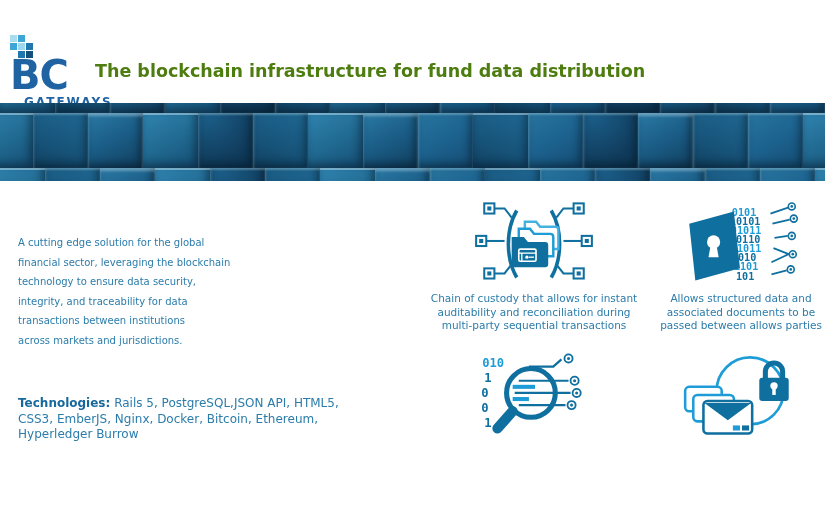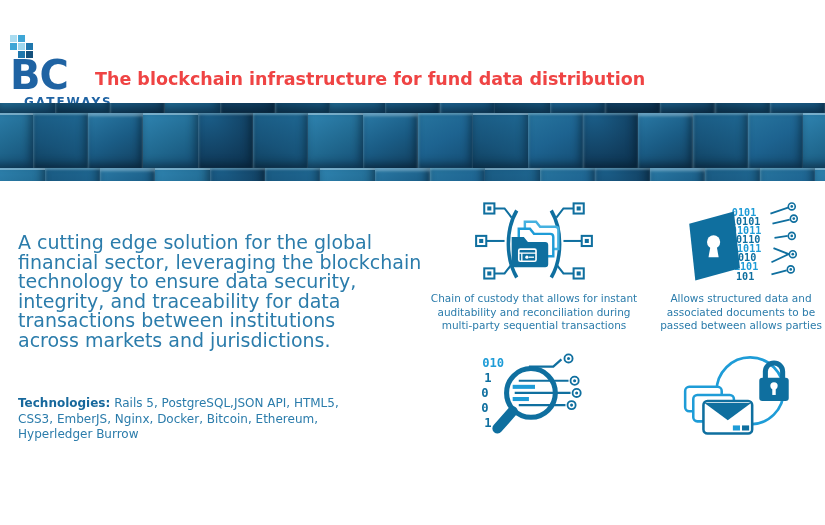--- a/index.html
+++ b/index.html
@@ -12,40 +12,40 @@
   .logo-row { display:flex; align-items:flex-start;flex-direction:column; }
   .pixels { display:grid; grid-template-columns:repeat(3,7px); grid-auto-rows:7px; gap:1px; margin-top:3px; margin-right:-1px; }
   .pixels i { display:block; }
   .px-a { background:#aadcf0; } .px-b { background:#3ea6d6; }
   .px-c { background:#9fd8ee; } .px-d { background:#1f77ad; }
   .px-e { background:#14507c; } .px-0 { background:transparent; }
   .logo-bc { font-size:40px; font-weight:bold; color:#1f63a3; line-height:0.86; letter-spacing:-1px; }
   .logo-sub { font-size:12px; font-weight:bold; color:#1f63a3; letter-spacing:2px; margin-top:3px; text-align:center; padding-left:14px; }
 
   
-  .headline { position:absolute; left:95px; top:69px; font-size:17.5px; font-weight:bold; color:#ef4444; }
+  .headline { position:absolute; left:95px; top:61px; font-size:17.5px; font-weight:bold; color:#4d7c0f; }
 
   
   .banner { position:absolute; left:0; top:103px; width:825px; height:78px; overflow:hidden; background:#16537c; }
   .banner-strip { margin-top:-45px; }
   .cube-row { display:flex; width:920px; }
   .cube-row i { display:block; width:55px; height:55px; flex:0 0 55px;
     background:linear-gradient(152deg,#27759f 0%,#1d6390 48%,#144c72 100%);
     box-shadow:inset 0 2px 2px rgba(200,235,250,.32), inset 2px 0 2px rgba(200,235,250,.10), inset -3px -4px 8px rgba(3,20,35,.55); }
   .cube-row i:nth-child(3n+1){ background:linear-gradient(152deg,#2f84b1 0%,#20688f 55%,#154e74 100%);
     box-shadow:inset 0 2px 0 rgba(215,240,250,.45), inset -3px -4px 8px rgba(3,20,35,.5); }
   .cube-row i:nth-child(4n+2){ background:linear-gradient(200deg,#1f6893 0%,#175379 60%,#10405f 100%); }
   .cube-row i:nth-child(5n+3){ background:linear-gradient(152deg,#2a7aa6 0%,#1a5c85 50%,#123f5e 100%);
     box-shadow:inset 0 3px 3px rgba(210,240,252,.4), inset -3px -4px 9px rgba(3,20,35,.6); }
   .cube-row i:nth-child(7n+5){ background:radial-gradient(120% 120% at 20% 0%, #1b5f8a 0%, #113e5f 70%, #0c3350 100%); }
   .cube-row:nth-child(2){ margin-left:-22px; }
   .cube-row:nth-child(3){ margin-left:-10px; }
 
   
-  .intro { position:absolute; left:18px; top:233px; width:400px; font-size:19px; line-height:19.6px;
+  .intro { position:absolute; left:18px; top:233px; width:400px; font-size:10px; line-height:19.6px;
            color:#2b7cab; white-space:pre; }
 
   
   .tech { position:absolute; left:18px; top:396px; width:380px; font-size:12px; line-height:15.5px; color:#2b7cab; }
   .tech-label { font-weight:bold; color:#17689c;margin-top:43px; }
   .tech-list { white-space:pre; }
 
   
   .features { position:absolute; left:418px; top:196px; display:grid; grid-template-columns:232px 182px; row-gap:16px; }
   .feature { display:flex; flex-direction:column; align-items:center; }

